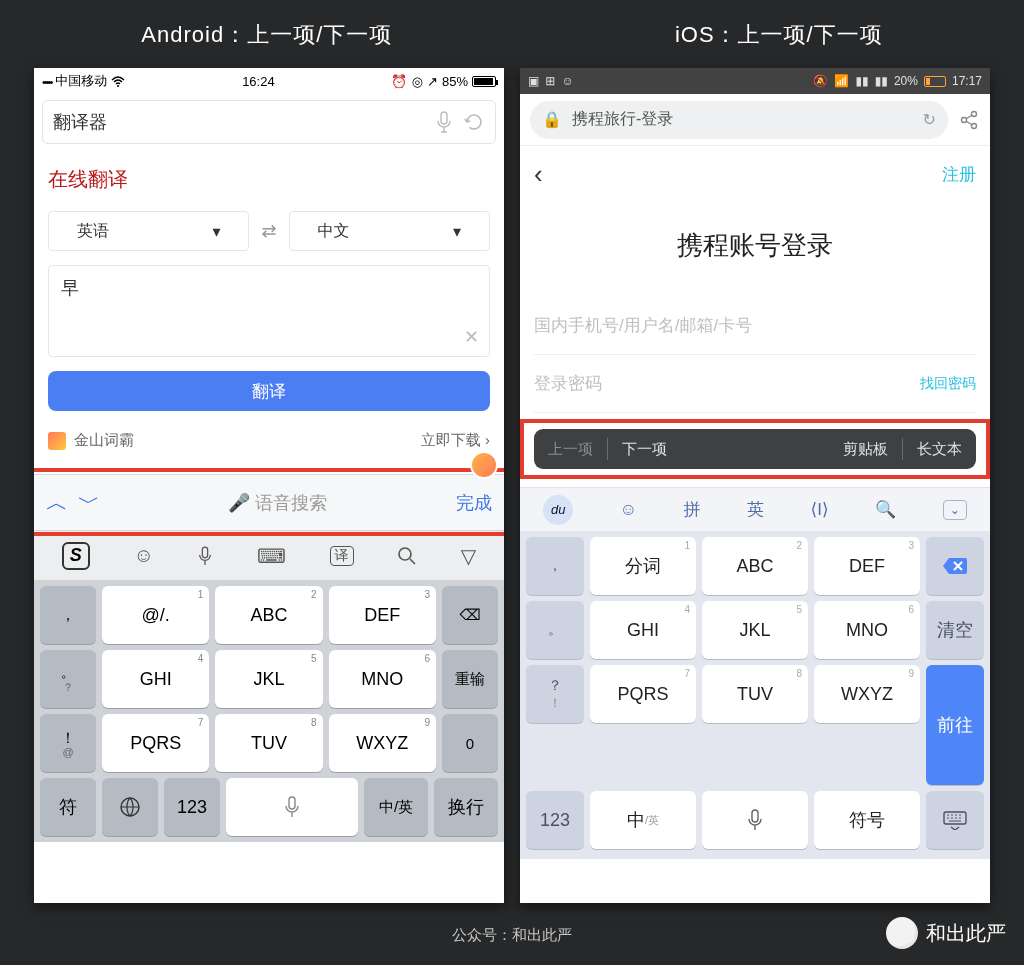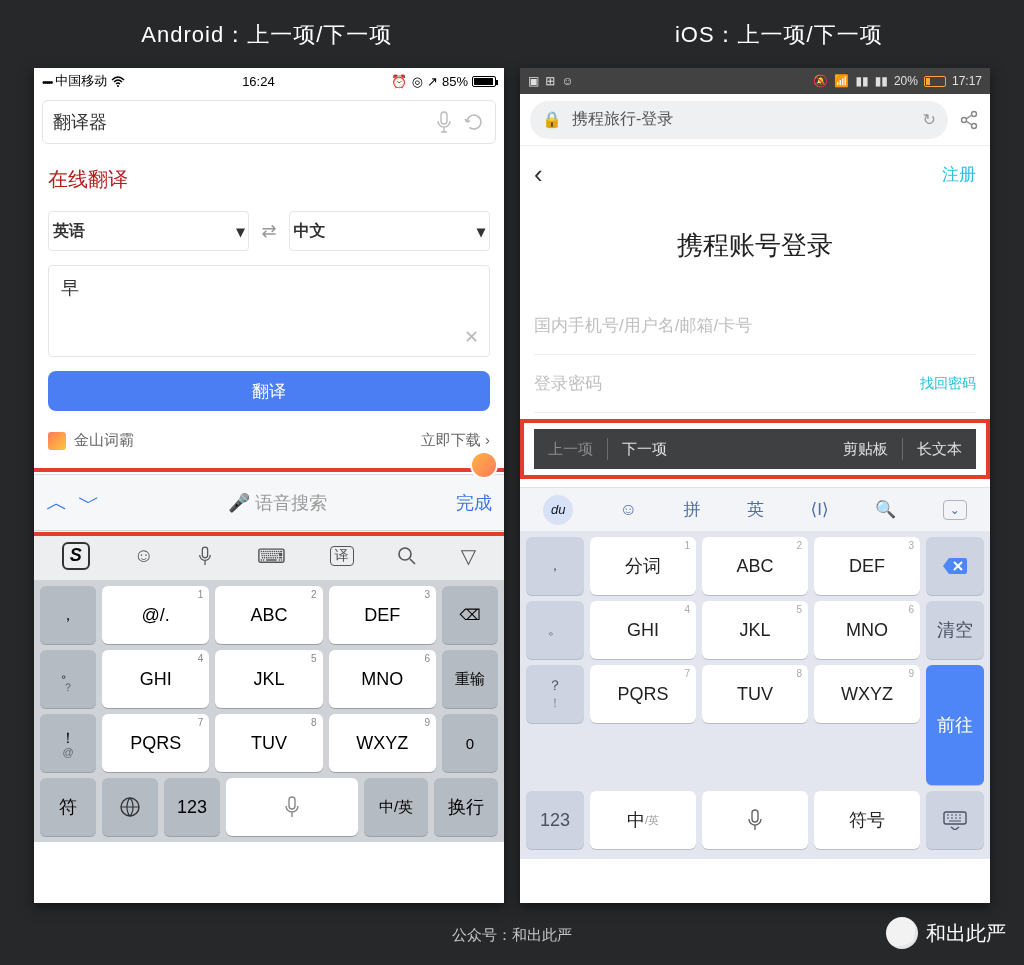--- a/index.html
+++ b/index.html
@@ -48,22 +48,22 @@
   .ios-search input{
     flex:1; border:none; outline:none; font-size:18px; color:#333;
   }
   .icon-mic, .icon-refresh { color:#bbb; }
   
   .translate-card { padding: 16px 14px 10px; }
   .card-title { font-size: 20px; color:#b91c1c; margin-bottom:18px; }
   .lang-row { display:flex; align-items:center; gap:12px; margin-bottom:14px; }
   .lang-sel {
     flex:1; height:40px; border:1px solid #e6e6e6; border-radius:4px;
-    display:flex; align-items:center; justify-content:space-between; padding:0 4px;
-    font-size:16px; color:#333;font-weight:bold;
+    display:flex; align-items:center; justify-content:space-between; padding:0 28px;
+    font-size:16px; color:#333;
   }
   .swap { color:#999; font-size:18px; }
   .input-area {
     border:1px solid #e6e6e6; border-radius:4px; height:92px; position:relative;
     padding:10px 12px; font-size:18px; color:#333; margin-bottom:14px;
   }
   .input-area .clear{
     position:absolute; right:10px; bottom:8px; color:#bbb; font-size:18px;
   }
   .translate-btn{
@@ -157,20 +157,21 @@
   .and-field .link{ color:#27c0df; font-size:14px;}
   
   .and-acc-wrap{ position:relative; margin-top:16px; }
   .and-redbox{
     position:absolute; left:-14px; right:-14px; top:-10px; bottom:-10px;
     border:4px solid #e43c2f; pointer-events:none;
   }
   .and-accessory{
     height:40px; background:#3f4042; color:#dfe1e2; display:flex; align-items:center;
     font-size:15px;
+    border-radius:9px;
   }
   .and-accessory .seg{ padding:0 14px; height:100%; display:flex; align-items:center; }
   .and-accessory .seg.dim{ color:#8b8d8f; }
   .and-accessory .div{ width:1px; height:22px; background:#6a6c6e; }
   .and-accessory .spacer{ flex:1; }
   
   .and-tool{
     margin-top:18px; height:44px; background:#f3f4f8; display:flex;
     align-items:center; justify-content:space-around; color:#4f6ea8; font-size:17px;
     border-top:1px solid #e0e2e8;

